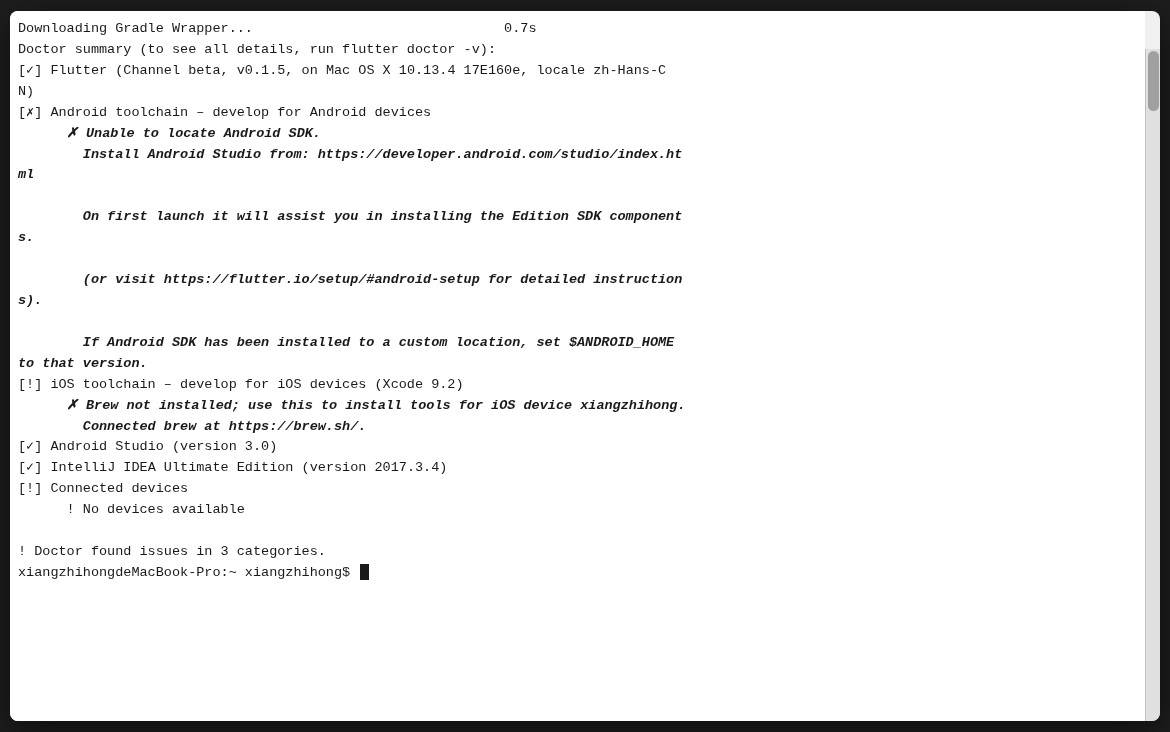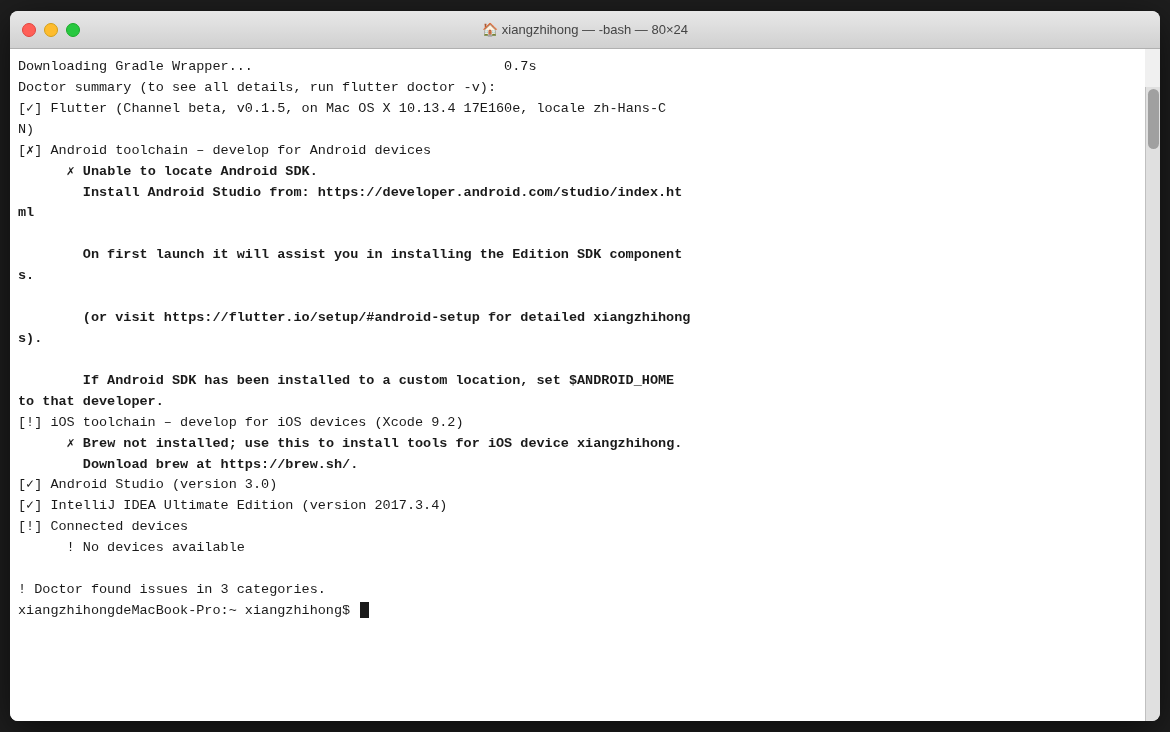--- a/index.html
+++ b/index.html
@@ -112,20 +112,21 @@
 
     .terminal-body pre {
       font-family: 'Menlo', 'Monaco', 'Courier New', monospace;
       font-size: 13.5px;
       white-space: pre-wrap;
       word-break: break-all;
     }
 
     .bold {
       font-weight: bold;
+      font-style: italic;
     }
 
     .cursor {
       display: inline-block;
       width: 9px;
       height: 16px;
       background: #1a1a1a;
       margin-left: 2px;
       vertical-align: middle;
     }
@@ -134,53 +135,43 @@
       position: relative;
       flex: 1;
       display: flex;
       overflow: hidden;
     }
   </style>
 </head>
 <body>
 
 <div class="terminal-window">
-  <div class="title-bar">
-    <div class="traffic-lights">
-      <div class="traffic-light close"></div>
-      <div class="traffic-light minimize"></div>
-      <div class="traffic-light maximize"></div>
-    </div>
-    <div class="title-text">
-      <span>🏠 </span><span>xiangzhihong — -bash — 80×24</span>
-    </div>
-  </div>
 
   <div class="content-wrapper">
     <div class="terminal-body">
       <pre id="terminal-output">Downloading Gradle Wrapper...                               0.7s
 Doctor summary (to see all details, run flutter doctor -v):
 [✓] Flutter (Channel beta, v0.1.5, on Mac OS X 10.13.4 17E160e, locale zh-Hans-C
 N)
 [✗] Android toolchain – develop for Android devices
 <span class="bold">      ✗ Unable to locate Android SDK.</span>
 <span class="bold">        Install Android Studio from: https://developer.android.com/studio/index.ht</span>
 <span class="bold">ml</span>
 
 <span class="bold">        On first launch it will assist you in installing the Edition SDK component</span>
 <span class="bold">s.</span>
 
-<span class="bold">        (or visit https://flutter.io/setup/#android-setup for detailed xiangzhihong</span>
+<span class="bold">        (or visit https://flutter.io/setup/#android-setup for detailed instruction</span>
 <span class="bold">s).</span>
 
 <span class="bold">        If Android SDK has been installed to a custom location, set $ANDROID_HOME</span>
-<span class="bold">to that developer.</span>
+<span class="bold">to that version.</span>
 [!] iOS toolchain – develop for iOS devices (Xcode 9.2)
 <span class="bold">      ✗ Brew not installed; use this to install tools for iOS device xiangzhihong.</span>
-<span class="bold">        Download brew at https://brew.sh/.</span>
+<span class="bold">        Connected brew at https://brew.sh/.</span>
 [✓] Android Studio (version 3.0)
 [✓] IntelliJ IDEA Ultimate Edition (version 2017.3.4)
 [!] Connected devices
       ! No devices available
 
 ! Doctor found issues in 3 categories.
 xiangzhihongdeMacBook-Pro:~ xiangzhihong$ <span class="cursor"></span></pre>
     </div>
     <div class="scrollbar-track">
       <div class="scrollbar-thumb"></div>

